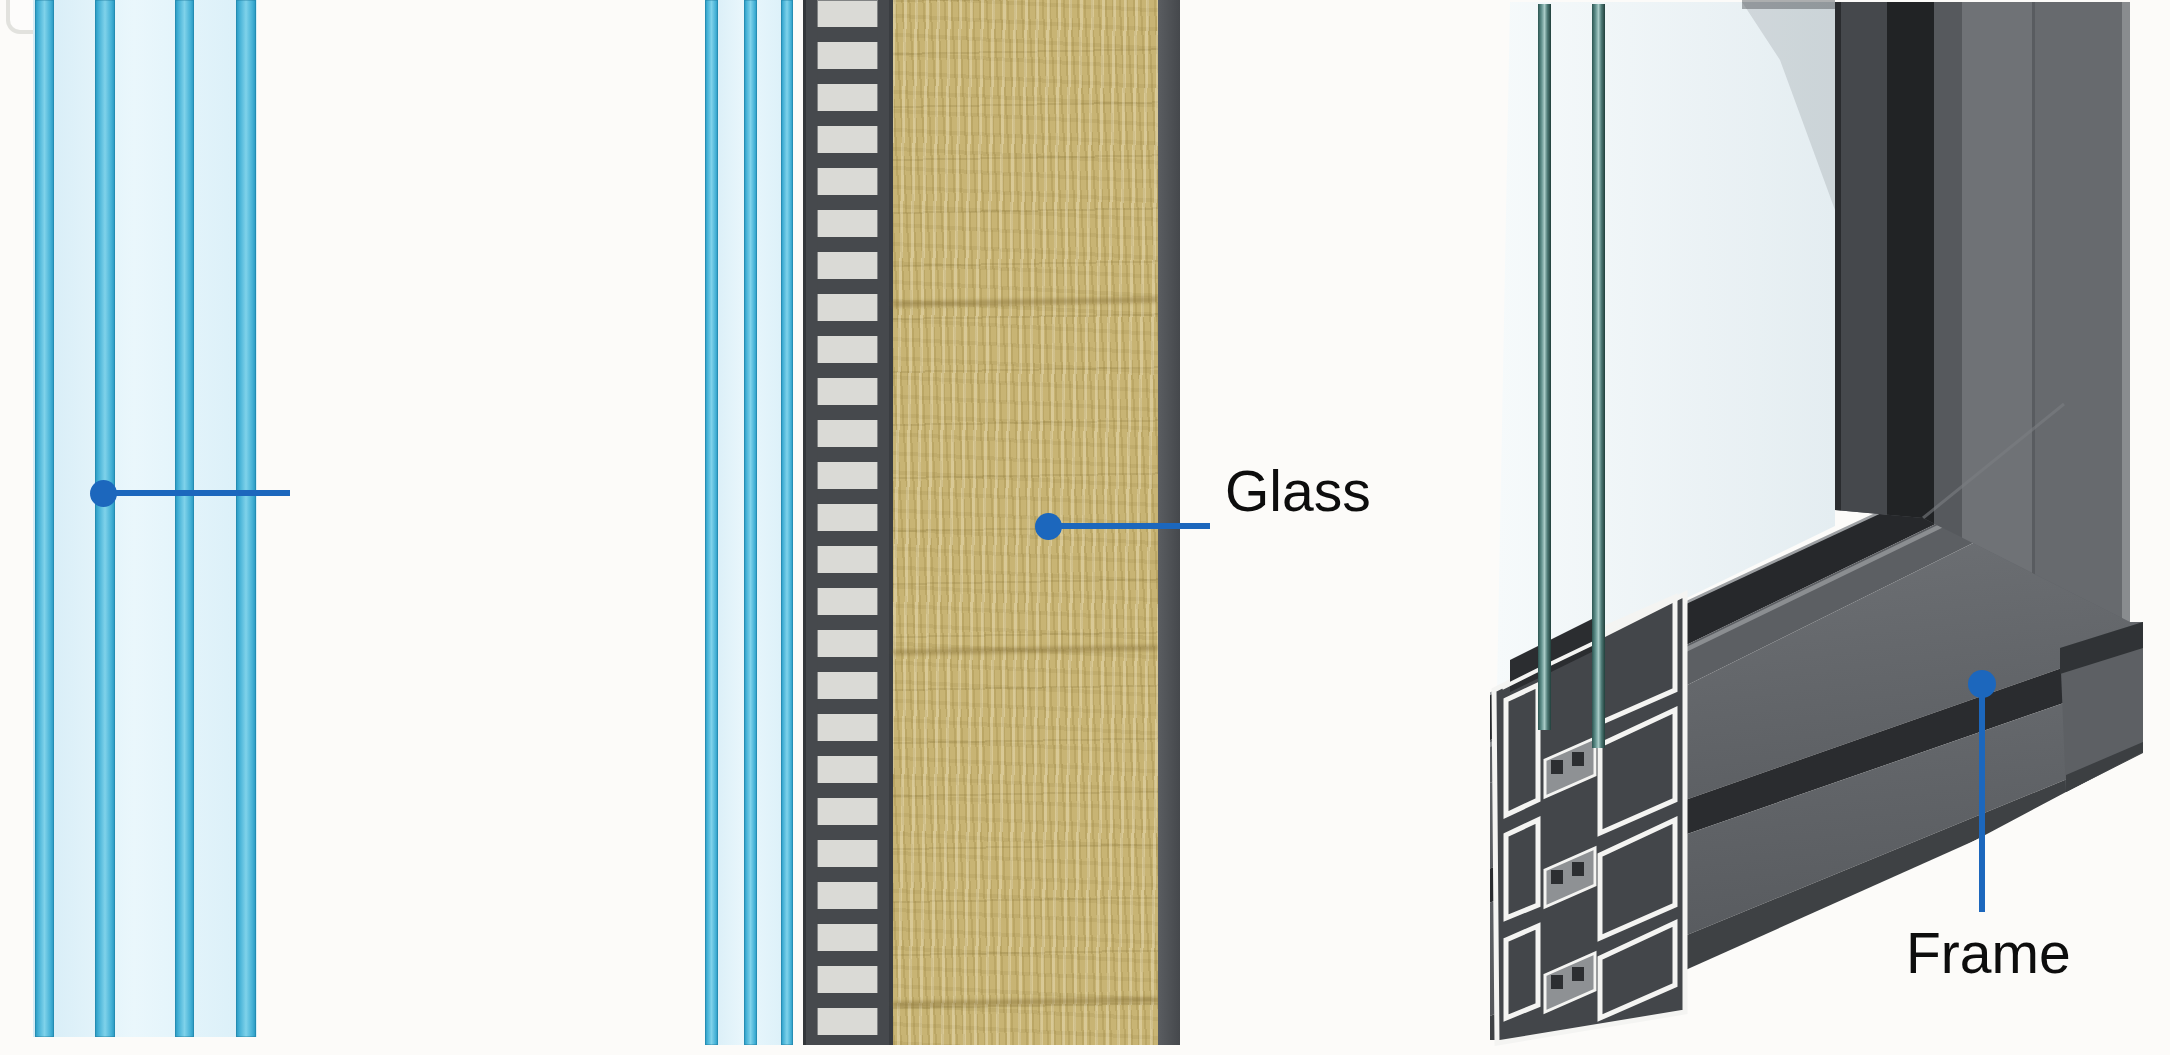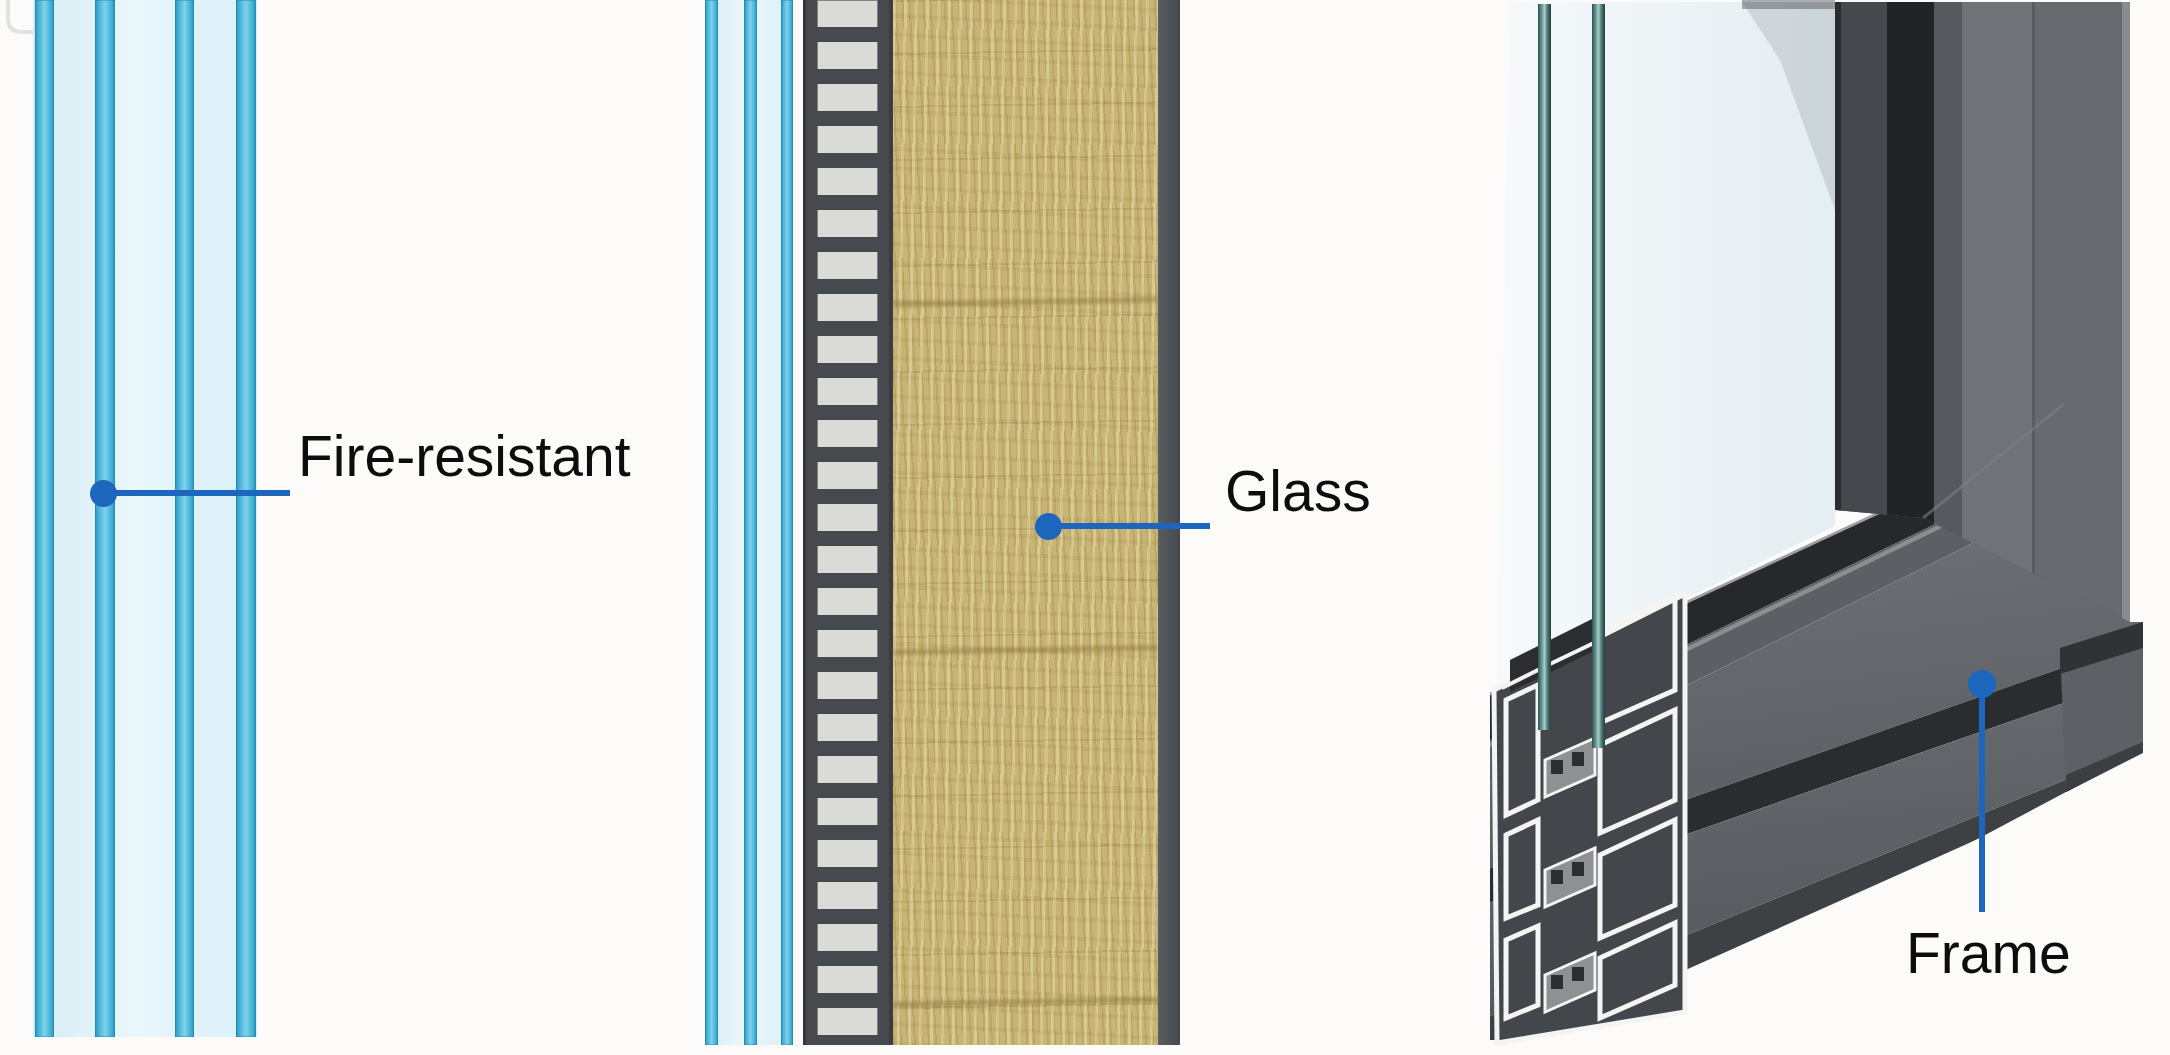--- a/index.html
+++ b/index.html
@@ -77,21 +77,20 @@
 <div class="abs glass-panel" style="left:33px;width:224px;height:1037px;">
   <div class="cyan-stripe" style="left:2px;width:19px;"></div>
   <div class="cyan-stripe" style="left:62px;width:20px;"></div>
   <div class="cyan-stripe" style="left:142px;width:19px;"></div>
   <div class="cyan-stripe" style="left:203px;width:20px;"></div>
 </div>
 
 <div class="abs callout-dot" style="left:90px;top:480px;background:#1c67bd;"></div>
 <div class="abs leader-h" style="left:103px;top:490px;width:187px;background:#1c67bd;"></div>
 <div class="abs label" style="left:298px;top:420px;">
-  <div>Fire-resistant</div>
 </div>
 
 <div class="abs glass-panel" style="left:705px;width:88px;height:1045px;">
   <div class="cyan-stripe" style="left:0;width:13px;"></div>
   <div class="cyan-stripe" style="left:39px;width:13px;"></div>
   <div class="cyan-stripe" style="left:76px;width:12px;"></div>
 </div>
 
 <div class="abs ladder">
   <div class="ladder-rungs"></div>

